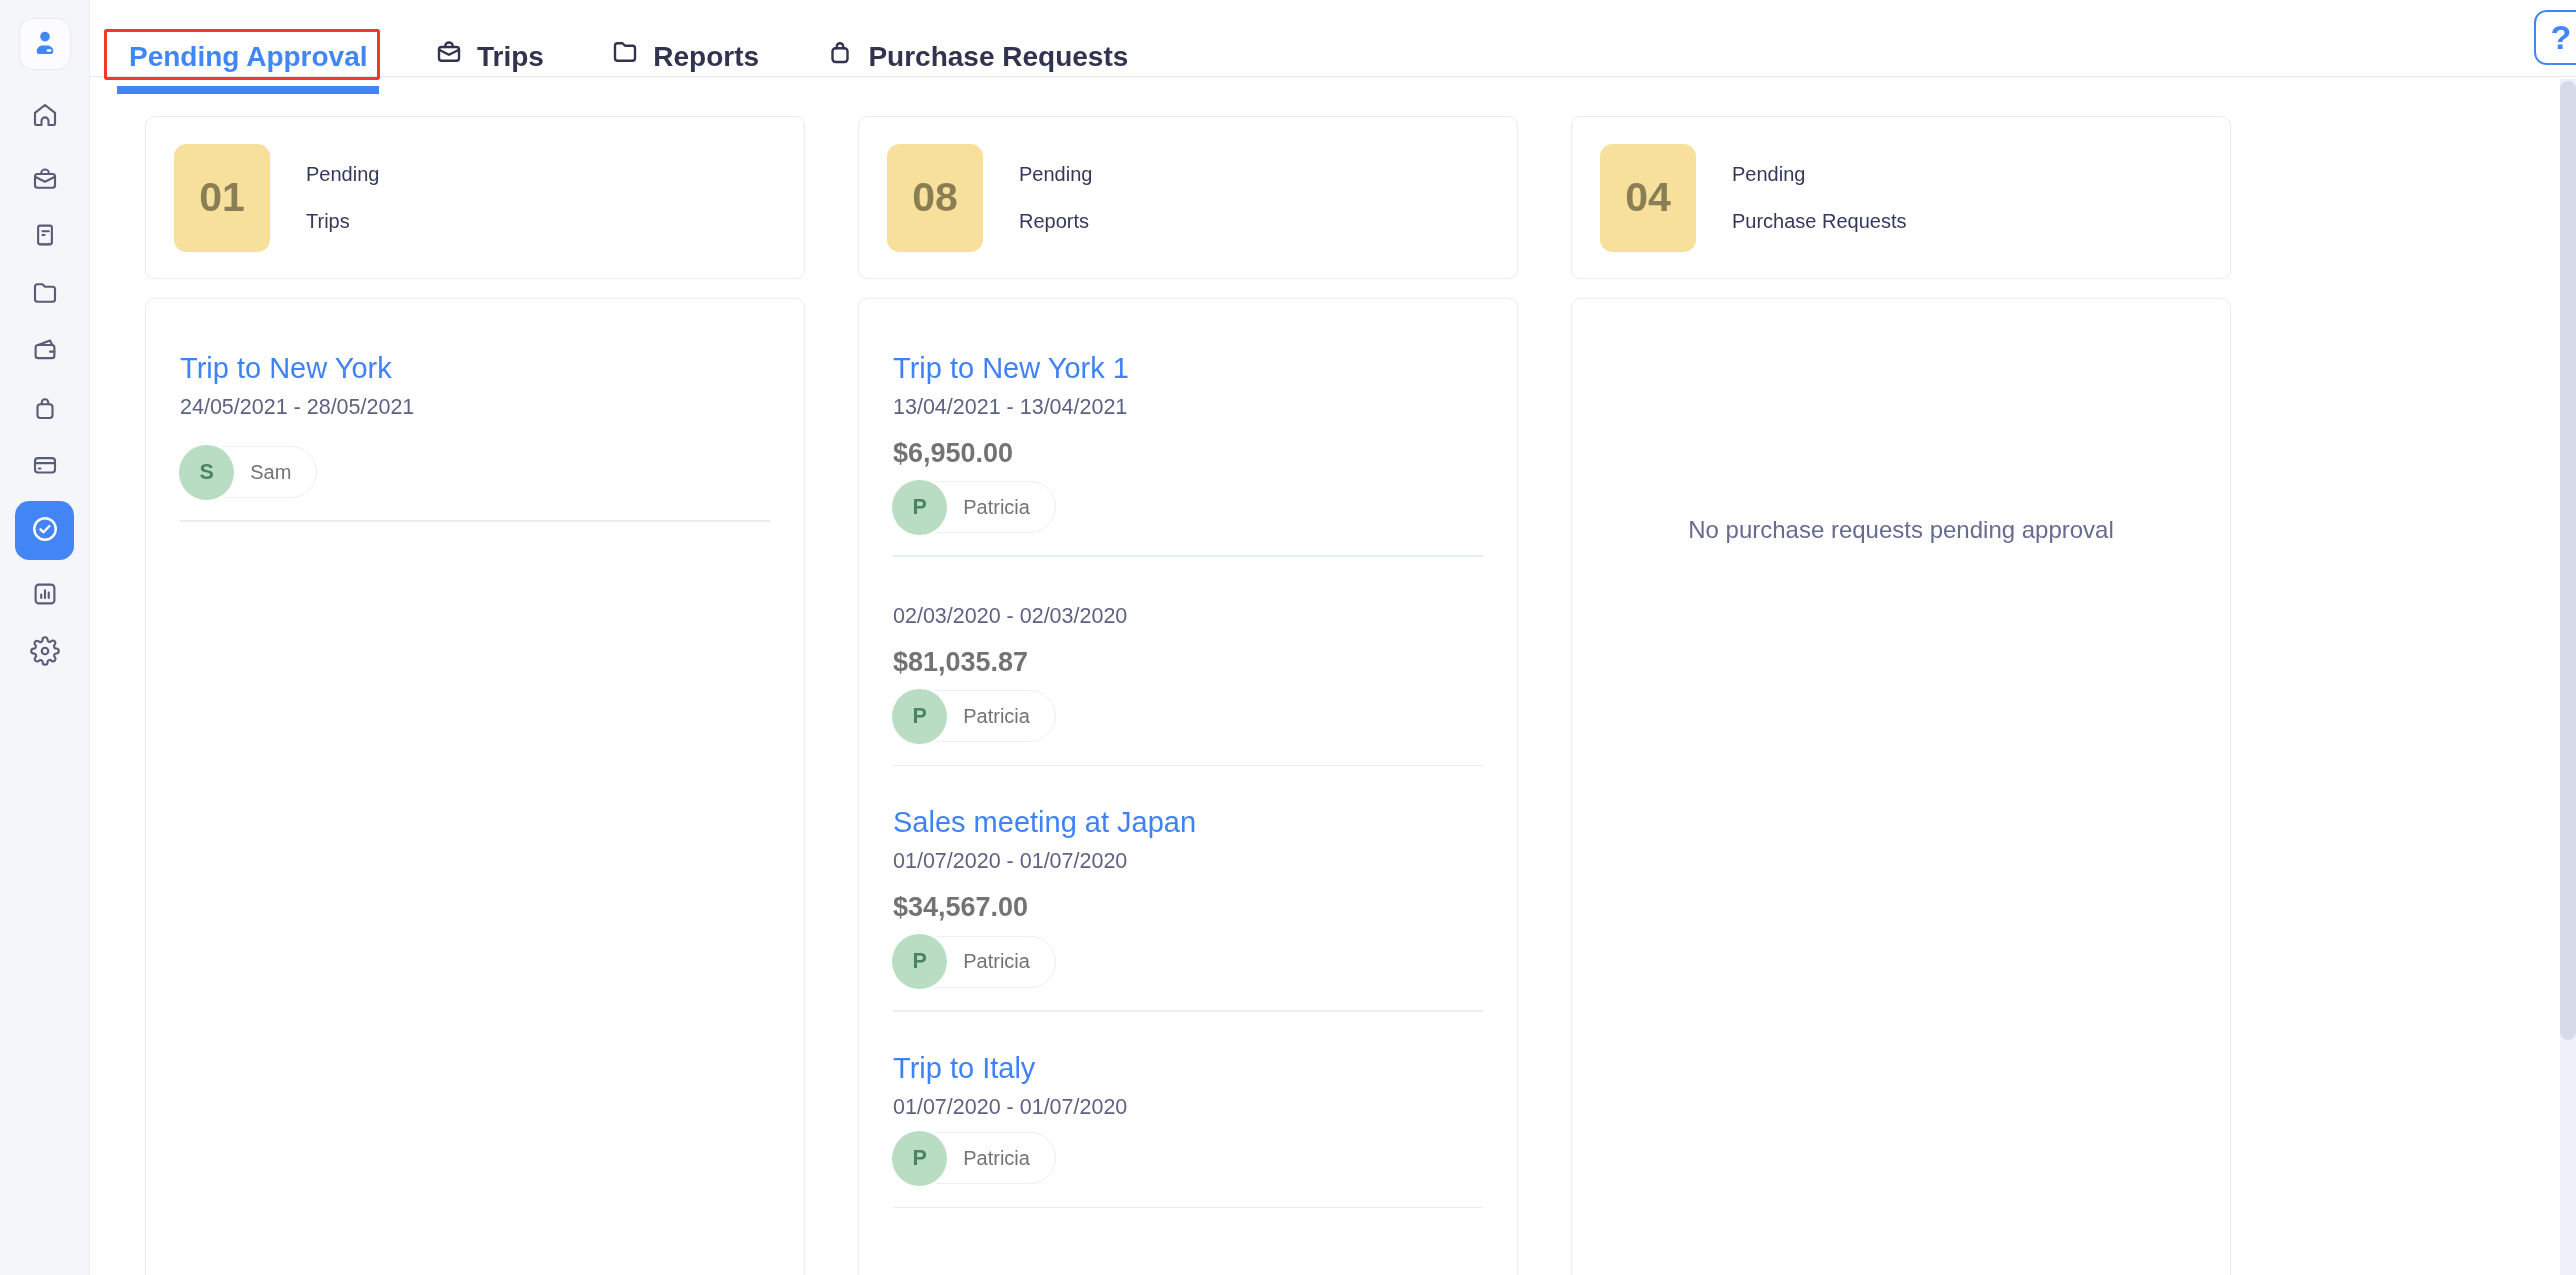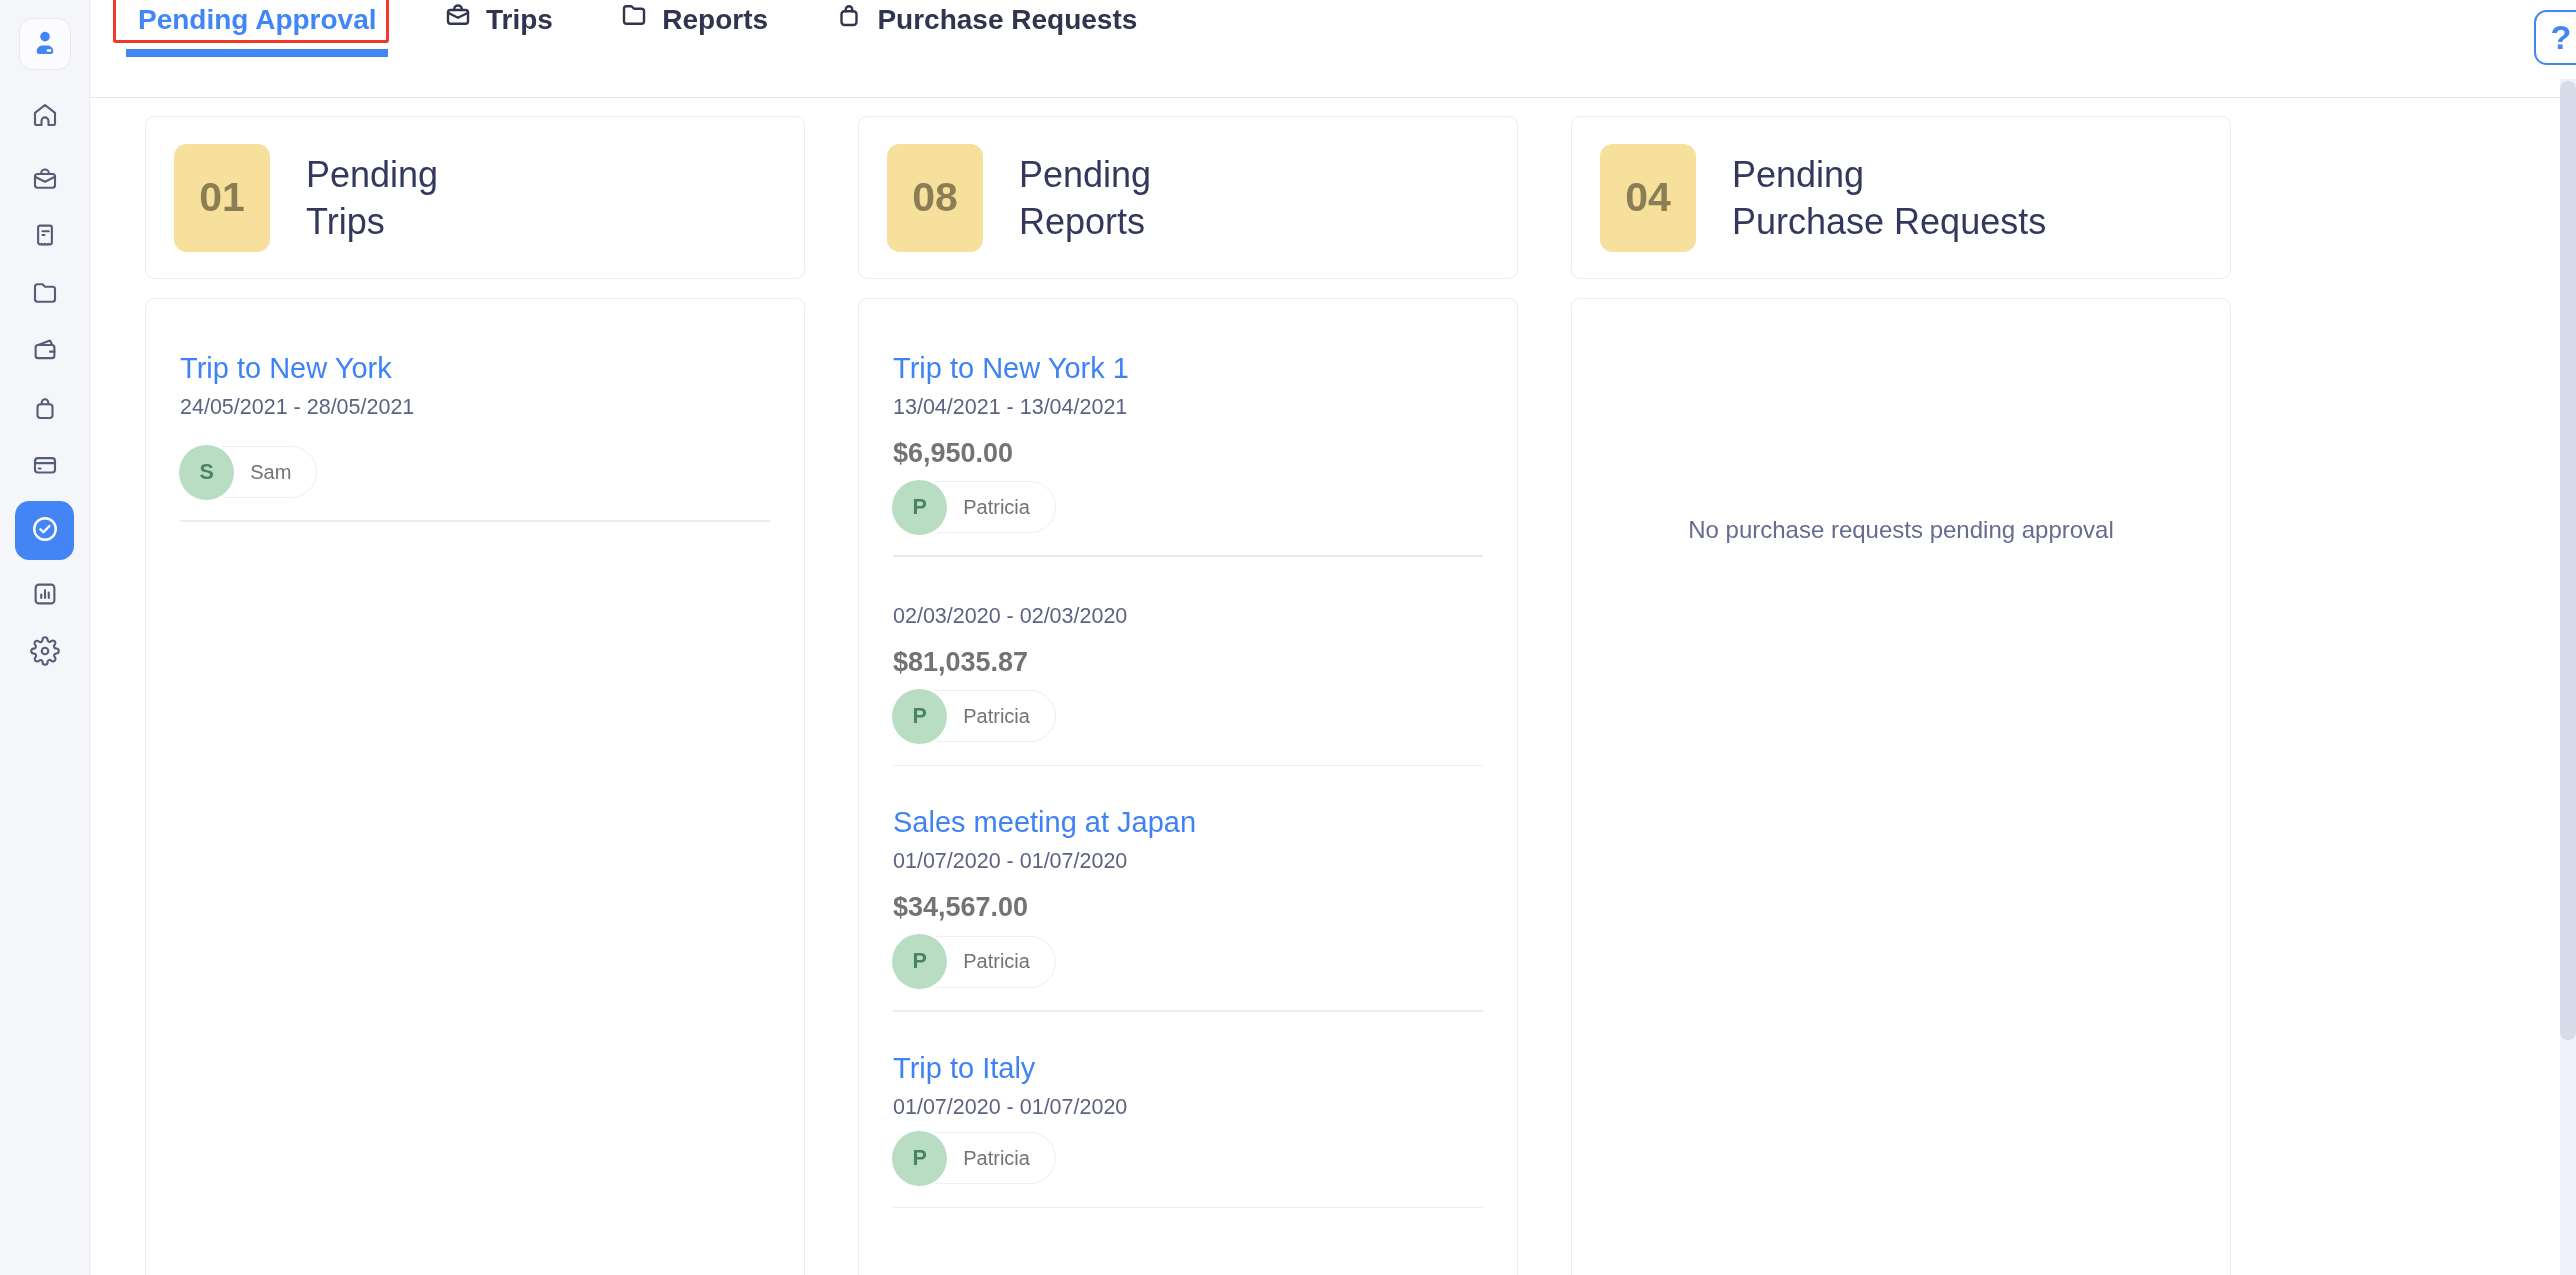--- a/index.html
+++ b/index.html
@@ -13,22 +13,22 @@
                 background:#fcfcfe; border:1.8px solid #e6e8f3; border-radius:13.4px;
                 display:flex; align-items:center; justify-content:center; }
   .side-item { position:absolute; left:29.5px; width:30px; height:30px; color:#575c77;
                display:flex; align-items:center; justify-content:center; }
   .side-item svg { width:30px; height:30px; }
   .side-item.active { left:15px; top:501px; width:59px; height:59px;
                       background:#4485f5; border-radius:14.3px; color:#ffffff; }
   .side-item.active svg { width:34px; height:34px; }
 
   
-  .topbar { position:absolute; left:90px; right:0; top:0; height:98px; background:#ffffff;
-            border-bottom:1.8px solid #e5e7ef; display:flex; align-items:flex-start; z-index:4; }
+  .topbar { position:absolute; left:81px; right:0; top:0; height:77px; background:#ffffff;
+            border-bottom:1.8px solid #e5e7ef; display:flex; align-items:flex-end; z-index:4; }
   .tabs { display:flex; align-items:center; gap:66px; padding-left:48px; }
   .tab { display:flex; align-items:center; gap:13.4px; font-size:28px; font-weight:600;
          color:#30344e; line-height:36px; white-space:nowrap; cursor:pointer; }
   .tab svg { width:30px; height:30px; color:#30344e; }
   .tab.active { position:relative; color:#4186f6; }
   .tab .annotation { position:absolute; top:-9.8px; bottom:-5.4px; left:-25px; right:-12.5px;
                      border:3.6px solid #ee3a26; border-radius:2.7px; pointer-events:none; }
   .tab .underline { position:absolute; left:-11.6px; right:-11.6px; bottom:-19px; height:7.2px;
                     background:#4285f4; }
   .help-btn { position:absolute; right:-12.5px; top:9.8px; width:55px; height:55px;
@@ -47,21 +47,21 @@
           overflow:hidden; padding:37px 0 0 55px; }
   .columns { display:flex; gap:53px; }
   .col { width:660px; flex:0 0 660px; }
 
   .summary-card { height:163px; border:1.8px solid #e9ebf5; border-radius:9px;
                   display:flex; align-items:center; padding-left:28px; margin-bottom:19px;
                   background:#ffffff; }
   .badge { width:96px; height:108px; background:#f6e09b; border-radius:12.5px;
            display:flex; align-items:center; justify-content:center;
            font-size:41px; font-weight:600; color:#8a7e55; }
-  .summary-label { margin-left:36px; font-size:36px; font-weight:500; color:#34385c;
+  .summary-label { margin-left:36px; font-size:20px; font-weight:500; color:#34385c;
                    line-height:47px; }
 
   .list-card { min-height:1073px; border:1.8px solid #e9ebf5; border-radius:9px;
                background:#ffffff; padding:12.5px 34px 0 34px; }
 
   .item { padding-top:38px; }
   .item-title { font-size:29px; font-weight:500; color:#3f82f6; line-height:36px; cursor:pointer; }
   .item-date { margin-top:8px; font-size:21.5px; color:#5d6280; line-height:27px; }
   .item-amount { margin-top:15px; font-size:27px; font-weight:700; color:#737373; line-height:34px; }
   .pill-row { margin-top:9px; height:57px; display:flex; align-items:center; }

